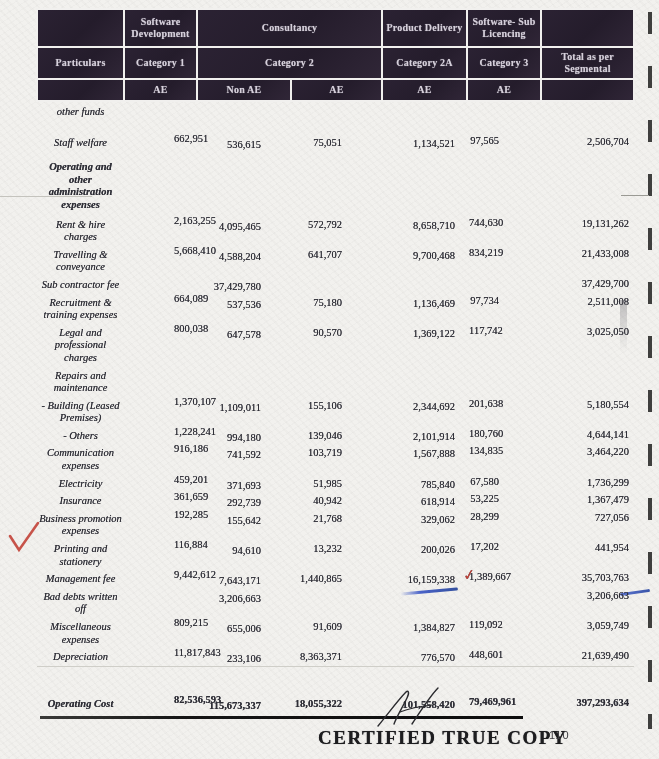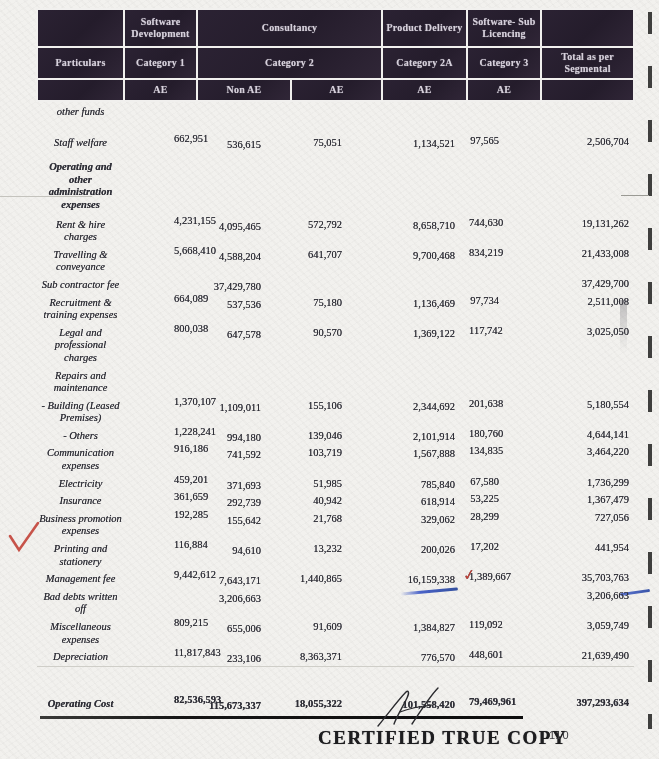--- a/index.html
+++ b/index.html
@@ -160,21 +160,21 @@
           <td class="lbl">Operating and other administration expenses</td>
           <td class="val c0"><span class="num"></span></td>
           <td class="val c1"><span class="num"></span></td>
           <td class="val c2"><span class="num"></span></td>
           <td class="val c3"><span class="num"></span></td>
           <td class="val c4"><span class="num"></span></td>
           <td class="val c5"><span class="num"></span></td>
         </tr>
         <tr>
           <td class="lbl">Rent &amp; hire charges</td>
-          <td class="val c0"><span class="num">4,231,155</span></td>
+          <td class="val c0"><span class="num">2,163,255</span></td>
           <td class="val c1"><span class="num">4,095,465</span></td>
           <td class="val c2"><span class="num">572,792</span></td>
           <td class="val c3"><span class="num">8,658,710</span></td>
           <td class="val c4"><span class="num">744,630</span></td>
           <td class="val c5"><span class="num">19,131,262</span></td>
         </tr>
         <tr>
           <td class="lbl">Travelling &amp; conveyance</td>
           <td class="val c0"><span class="num">5,668,410</span></td>
           <td class="val c1"><span class="num">4,588,204</span></td>

